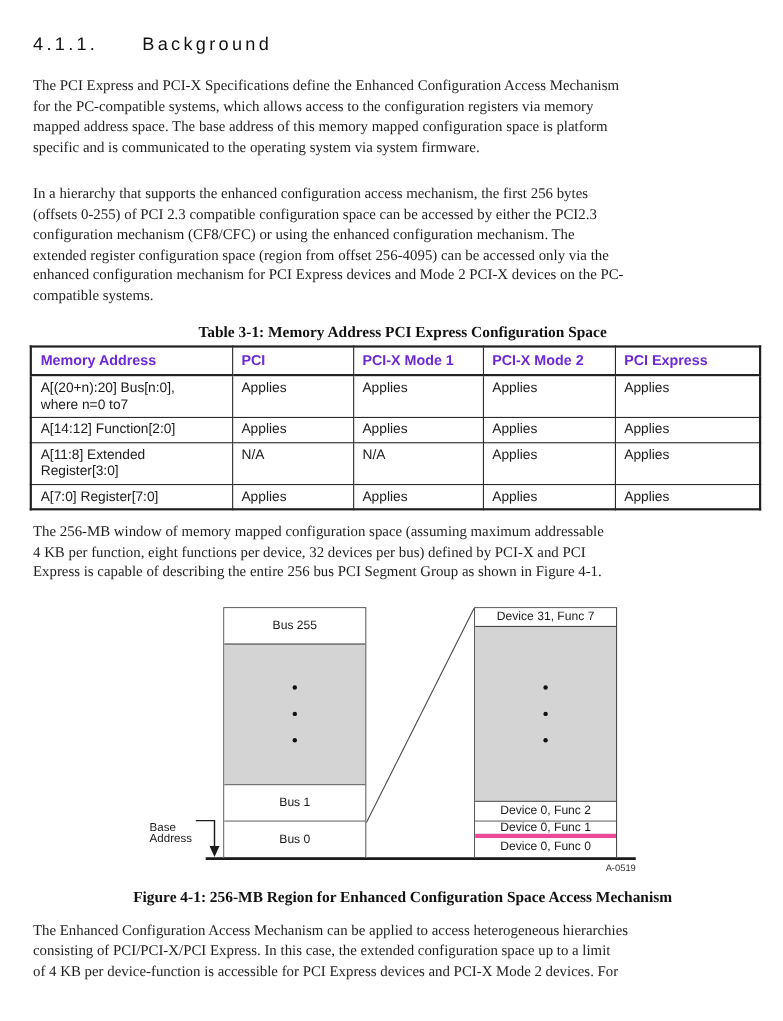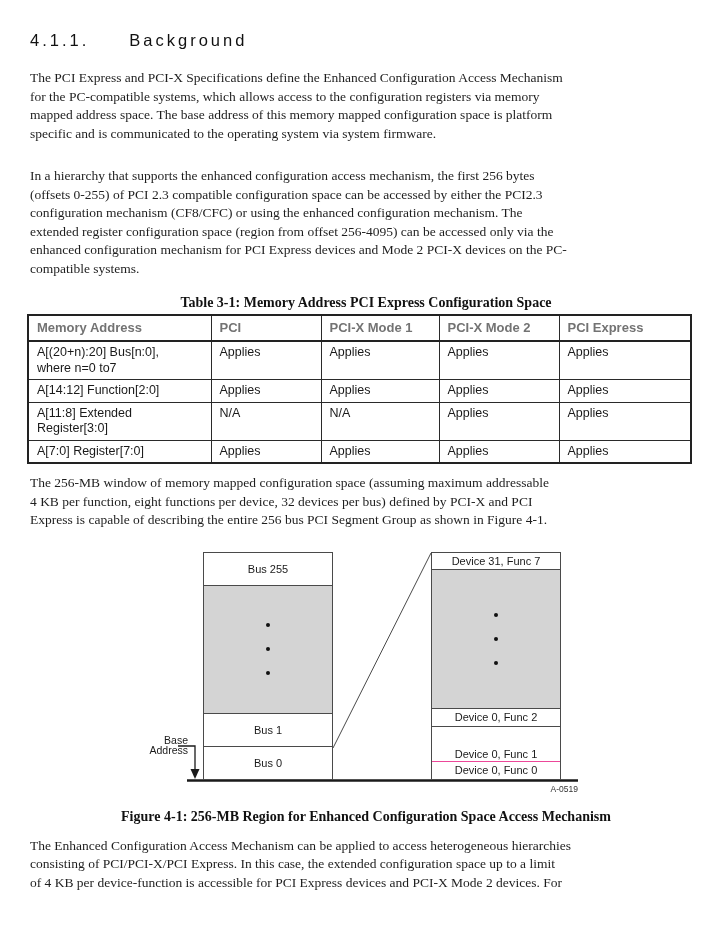--- a/index.html
+++ b/index.html
@@ -36,21 +36,21 @@
   
   table.spec {
     border-collapse:collapse; table-layout:fixed;
     width:663px; margin-left:-3px; margin-top:3px;
     font-family:"Liberation Sans", sans-serif; font-size:12.5px;
   }
   table.spec, table.spec th, table.spec td { border:1px solid #2a2a2a; }
   table.spec { border:2px solid #222; }
   table.spec th {
     border-bottom:2px solid #222;
-    text-align:left; font-size:13px; font-weight:bold; color:#737373;
+    text-align:left; font-size:13px; font-weight:bold; color:#6d28d9;
     padding:4px 8px; line-height:16px;
   }
   table.spec td { padding:3px 8px; line-height:15.5px; vertical-align:top; color:#1a1a1a; }
   table.spec td.rowlabel { white-space:pre-line; }
   
   .fig { position:relative; height:252px; margin-top:16px; margin-left:-30px; width:712px; }
   .stack {
     position:absolute; top:6px; width:130px; height:228px;
     box-sizing:border-box; border:1px solid #4a4a4a; background:#fff;
     display:flex; flex-direction:column;
@@ -63,23 +63,23 @@
   .stack .gray {
     flex:1 1 auto; background:#d4d4d4;
     border-top:1px solid #4a4a4a; border-bottom:1px solid #4a4a4a;
     display:flex; flex-direction:column; align-items:center; justify-content:center; gap:20px;
   }
   .dot { width:4px; height:4px; border-radius:50%; background:#111; }
   .stack-left  { left:203px; }
   .stack-right { left:431px; }
   .svg-overlay { position:absolute; left:0; top:0; pointer-events:none; }
   .base-label {
-    position:absolute; left:136px; top:189px; width:52px;
+    position:absolute; left:136px; top:201px; width:52px;
     font-family:"Liberation Sans", sans-serif; font-size:10.5px; line-height:10.5px;
-    text-align:right; color:#1a1a1a;
+    text-align:left; color:#1a1a1a;
   }
   .artwork-id {
     position:absolute; left:500px; top:238px; width:78px; text-align:right;
     font-family:"Liberation Sans", sans-serif; font-size:8.5px; color:#333;
   }
 </style>
 </head>
 <body>
 
 <div class="page">
@@ -180,21 +180,21 @@
     </div>
 
     <div class="stack stack-right">
       <div class="cell" style="height:16px; border-bottom:0;text-align:right;">Device 31, Func 7</div>
       <div class="gray">
         <span class="dot"></span>
         <span class="dot"></span>
         <span class="dot"></span>
       </div>
       <div class="cell" style="height:18px; border-bottom:1px solid #4a4a4a;">Device 0, Func 2</div>
-      <div class="cell" style="height:15px; border-bottom:1px solid #ec4899;margin-top:20px;">Device 0, Func 1</div>
+      <div class="cell" style="height:15px; border-bottom:4px solid #ec4899;">Device 0, Func 1</div>
       <div class="cell" style="height:17px;">Device 0, Func 0</div>
     </div>
 
     <div class="base-label">
       <div>Base</div>
       <div>Address</div>
     </div>
 
     <div class="artwork-id">A-0519</div>
   </div>

